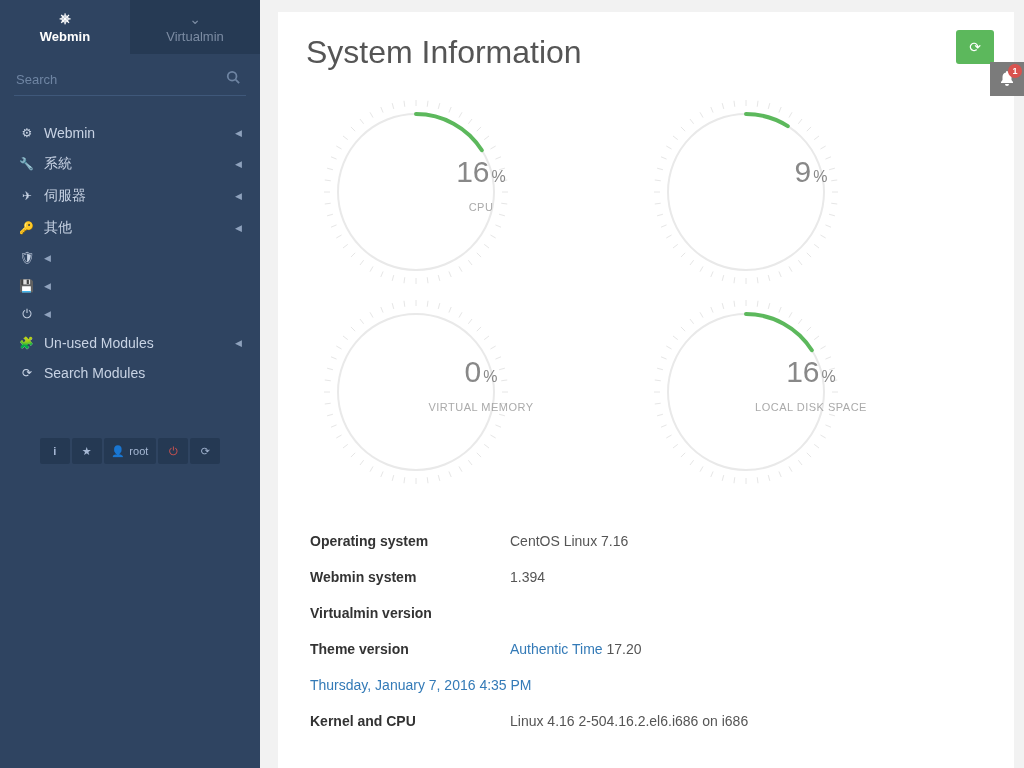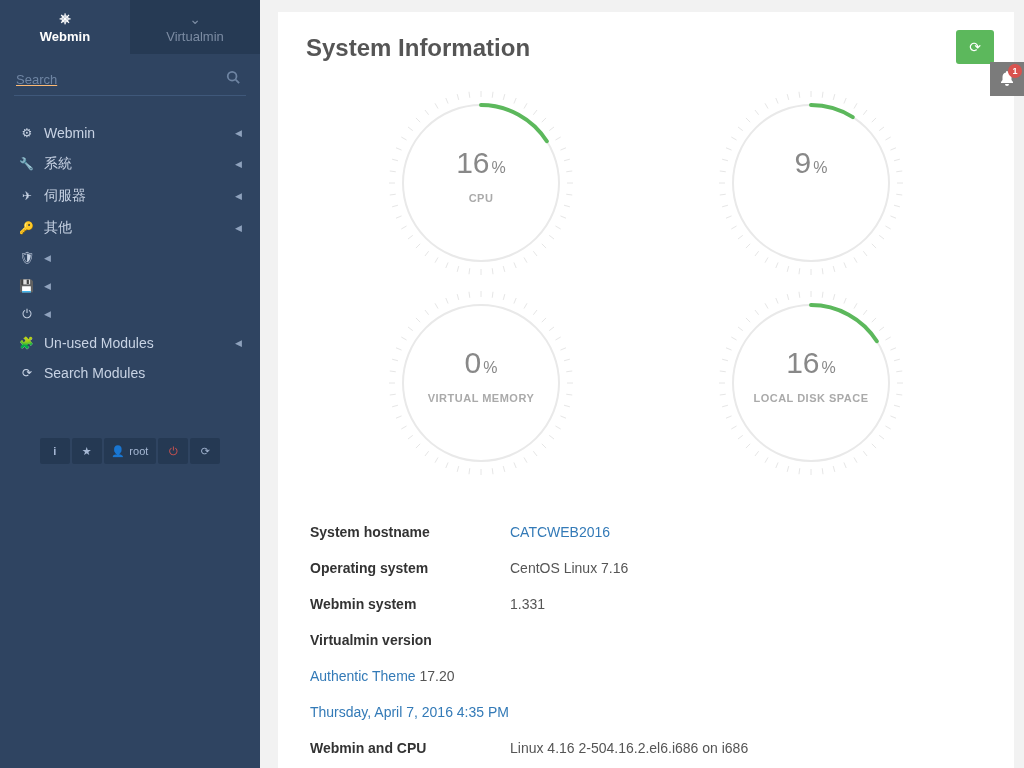--- a/index.html
+++ b/index.html
@@ -7,48 +7,48 @@
 
 
 .sidebar { position: absolute; left: 0; top: 0; width: 260px; height: 768px; background: #2f4461; color: #a6b8d4; }
 .tabs { display: flex; height: 54px; }
 .tab { flex: 1; display: flex; flex-direction: column; align-items: center; justify-content: center; cursor: pointer; font-size: 13px; }
 .tab.active { color: #fff; font-weight: bold; }
 .tab.inactive { background: #263a54; color: #7c8ca3; }
 .tab-icon { font-size: 14px; margin-bottom: 2px; }
 
 .search-wrap { position: relative; padding: 12px 14px; }
-.search-input { width: 100%; background: transparent; border: none; border-bottom: 1px solid #3f587a; color: #fdba74; font-size: 13px; padding: 6px 24px 8px 2px; outline: none; text-decoration: underline; }
+.search-input { width: 100%; background: transparent; border: none; border-bottom: 1px solid #3f587a; color: #fdba74; font-size: 13px; padding: 6px 24px 8px 2px; outline: none; }
 .search-input::placeholder { color: #6f85a3; }
 .search-icon { position: absolute; right: 20px; top: 16px; color: #6f85a3; font-size: 14px; }
 
 .nav { list-style: none; margin-top: 10px; }
 .nav-item { display: flex; align-items: center; padding: 7px 18px; cursor: pointer; color: #c8d3e4; font-size: 14px; }
 .nav-icon { width: 18px; display: inline-block; text-align: center; margin-right: 8px; font-size: 12px; }
 .nav-label { flex: 1; }
 .nav-caret { font-size: 9px; color: #8fa2bd; }
 
 .toolbar { display: flex; justify-content: center; margin-top: 50px; gap: 0; }
 .tb-btn { background: #253953; color: #a6b8d4; border: none; width: 30px; height: 26px; font-size: 11px; cursor: pointer; display: flex; align-items: center; justify-content: center; margin: 0 1px; border-radius: 2px; }
 .tb-btn.user { width: auto; padding: 0 8px; gap: 4px; }
 .tb-btn.red { color: #d9534f; }
 
 
 .main { position: absolute; left: 260px; top: 0; right: 0; height: 768px; background: #f2f2f2; overflow: hidden; }
 .panel { background: #fff; margin: 12px 10px 12px 18px; min-height: 760px; padding: 22px 28px; position: relative; }
-.page-title { font-size: 24px; font-weight: 700; color: #555; margin-bottom: 18px; }
+.page-title { font-size: 32px; font-weight: 400; color: #555; margin-bottom: 18px; }
 .refresh-btn { position: absolute; right: 20px; top: 18px; width: 38px; height: 34px; background: #5cb85c; color: #fff; border: none; border-radius: 3px; font-size: 14px; cursor: pointer; }
 
 
 .gauges { display: flex; flex-wrap: wrap; justify-content: space-around; padding: 8px 10px 20px 10px; }
-.gauge { width: 320px; height: 200px; position: relative; display: flex; flex-direction: column; align-items: center; }
+.gauge { width: 320px; height: 200px; position: relative; display: flex; flex-direction: column; align-items: flex-start; }
 .gauge svg { width: 190px; height: 190px; }
 .gauge-value { position: absolute; top: 58px; width: 100%; text-align: center; font-size: 30px; color: #888; font-weight: 300; }
 .gauge-value .pct { font-size: 16px; margin-left: 2px; }
-.gauge-label { position: absolute; top: 104px; width: 100%; text-align: center; font-size: 11px; color: #aaa; letter-spacing: 0.5px; font-weight: 700; }
+.gauge-label { position: absolute; top: 104px; width: 100%; text-align: center; font-size: 11px; color: #aaa; letter-spacing: 0.5px; font-weight: 400; }
 
 
 .info { margin-top: 6px; }
 .info-row { display: flex; padding: 10px 4px; font-size: 14px; }
 .info-label { width: 200px; color: #333; font-weight: bold; }
 .info-value { flex: 1; color: #555; }
 .info-value a, .linkish { color: #337ab7; text-decoration: none; }
 
 
 .notif-tab { position: absolute; right: 0; top: 62px; width: 34px; height: 34px; background: #7b7b7b; color: #fff; display: flex; align-items: center; justify-content: center; cursor: pointer; }
@@ -369,42 +369,39 @@
             <line class="tick" x1="83.77474746907556" y1="9.73574192185231" x2="82.99159031575525" y2="3.7870727536094506"></line>
             <path class="arc" d="M 95 17 A 78 78 0 0 1 160.85757818915718 53.205509991638266"></path>
           </svg>
           <div class="gauge-value">16<span class="pct">%</span></div>
           <div class="gauge-label">LOCAL DISK SPACE</div>
         </div>
       </div>
 
     <div class="info" id="info">
         <div class="info-row">
-          <div class="info-label">System hostname</div>
-          <div class="info-value"><a href="#" class="linkish">CATCWEB2016</a></div>
-        </div>
-        <div class="info-row">
           <div class="info-label">Operating system</div>
           <div class="info-value"><span>CentOS Linux 7.16</span></div>
         </div>
         <div class="info-row">
           <div class="info-label">Webmin system</div>
-          <div class="info-value"><span>1.331</span></div>
+          <div class="info-value"><span>1.394</span></div>
         </div>
         <div class="info-row">
           <div class="info-label">Virtualmin version</div>
         </div>
         <div class="info-row">
-          <div class="info-value"><a href="#" class="linkish">Authentic Theme</a><span> 17.20</span></div>
-        </div>
-        <div class="info-row">
-          <div class="info-value"><a href="#" class="linkish">Thursday, April 7, 2016 4:35 PM</a></div>
-        </div>
-        <div class="info-row">
-          <div class="info-label">Webmin and CPU</div>
+          <div class="info-label">Theme version</div>
+          <div class="info-value"><a href="#" class="linkish">Authentic Time</a><span> 17.20</span></div>
+        </div>
+        <div class="info-row">
+          <div class="info-value"><a href="#" class="linkish">Thursday, January 7, 2016 4:35 PM</a></div>
+        </div>
+        <div class="info-row">
+          <div class="info-label">Kernel and CPU</div>
           <div class="info-value"><span>Linux  4.16 2-504.16.2.el6.i686 on i686</span></div>
         </div>
         <div class="info-row"></div>
       </div>
   </div>
 
   <div class="notif-tab">
     <span>
       <svg width="16" height="16" viewBox="0 0 16 16" fill="currentColor">
           <path d="M8 16a2 2 0 0 0 2-2H6a2 2 0 0 0 2 2zM8 1a1 1 0 0 0-1 1v.6C4.7 3 3.5 4.9 3.5 7v3L2 12v1h12v-1l-1.5-2V7c0-2.1-1.2-4-3.5-4.4V2a1 1 0 0 0-1-1z"></path>

